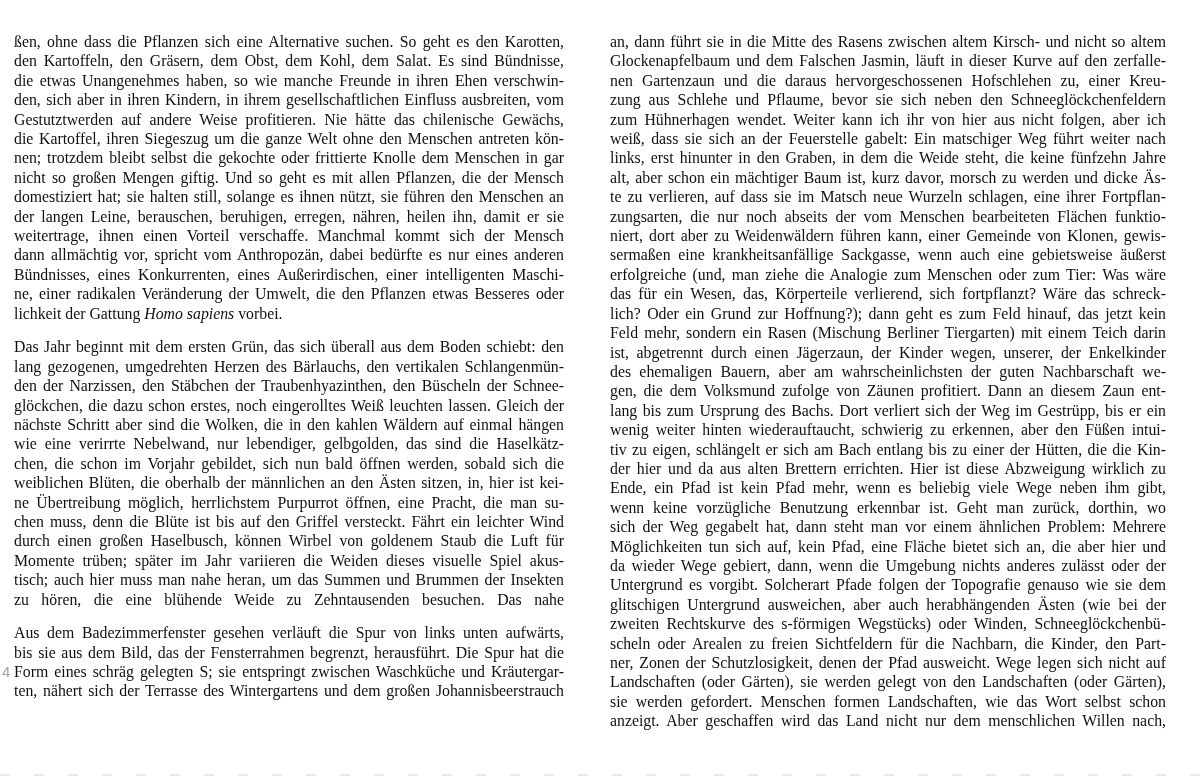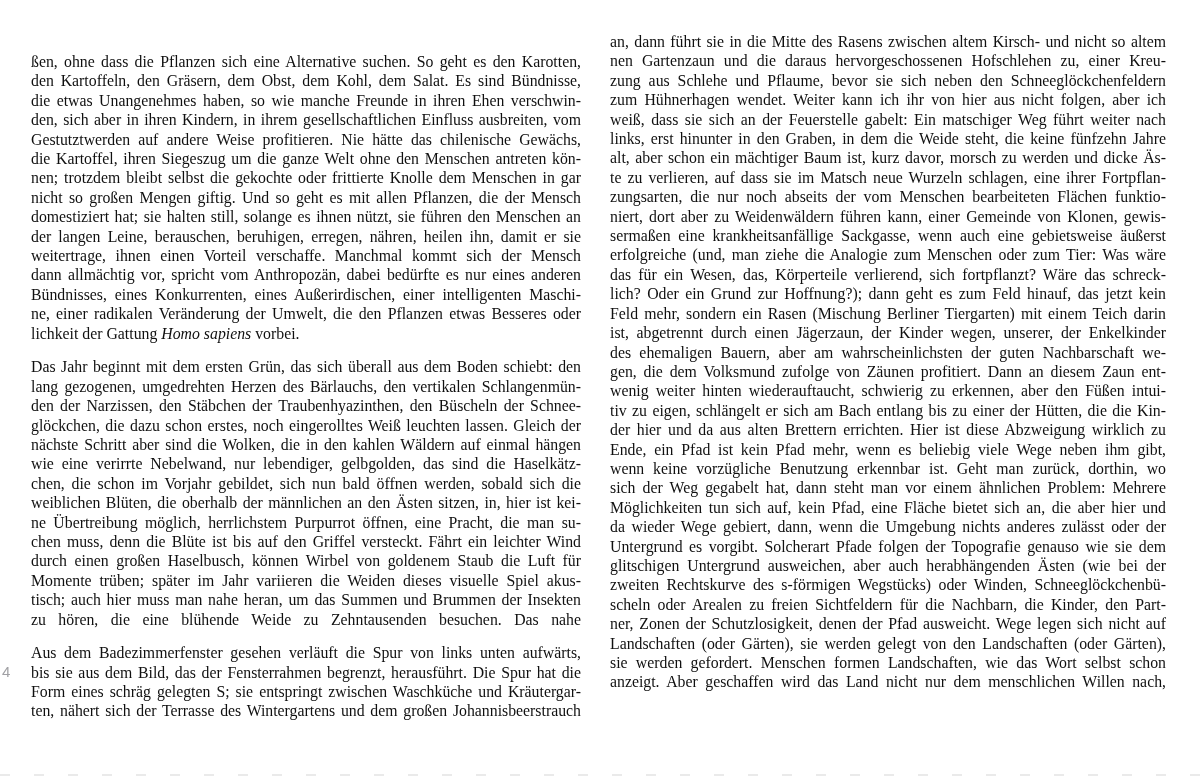--- a/index.html
+++ b/index.html
@@ -8,21 +8,21 @@
     width: 1200px;
     height: 779px;
     background: #ffffff;
     overflow: hidden;
     font-family: "Liberation Serif", "DejaVu Serif", serif;
     font-size: 15.8px;
     line-height: 19.4px;
     color: #101010;
   }
   .column { position: absolute; top: 32px; }
-  #left-column  { left: 31px;  width: 550px; margin-top: 20px; }
+  #left-column  { left: 14px;  width: 550px; }
   #right-column { left: 610px; width: 556px; }
   .paragraph { margin: 0 0 14.2px 0; }
   .line {
     text-align: justify;
     text-align-last: justify;
     -moz-text-align-last: justify;
   }
   .line.endline {
     text-align-last: left;
     -moz-text-align-last: left;
@@ -90,37 +90,39 @@
         <div class="line">Aus dem Badezimmerfenster gesehen verläuft die Spur von links unten aufwärts,</div>
         <div class="line">bis sie aus dem Bild, das der Fensterrahmen begrenzt, herausführt. Die Spur hat die</div>
         <div class="line">Form eines schräg gelegten S; sie entspringt zwischen Waschküche und Kräutergar-</div>
         <div class="line">ten, nähert sich der Terrasse des Wintergartens und dem großen Johannisbeerstrauch</div>
       </div>
     </div>
 
   <div class="column" id="right-column">
       <div class="paragraph">
         <div class="line">an, dann führt sie in die Mitte des Rasens zwischen altem Kirsch- und nicht so altem</div>
+        <div class="line">Glockenapfelbaum und dem Falschen Jasmin, läuft in dieser Kurve auf den zerfalle-</div>
         <div class="line">nen Gartenzaun und die daraus hervorgeschossenen Hofschlehen zu, einer Kreu-</div>
         <div class="line">zung aus Schlehe und Pflaume, bevor sie sich neben den Schneeglöckchenfeldern</div>
         <div class="line">zum Hühnerhagen wendet. Weiter kann ich ihr von hier aus nicht folgen, aber ich</div>
         <div class="line">weiß, dass sie sich an der Feuerstelle gabelt: Ein matschiger Weg führt weiter nach</div>
         <div class="line">links, erst hinunter in den Graben, in dem die Weide steht, die keine fünfzehn Jahre</div>
         <div class="line">alt, aber schon ein mächtiger Baum ist, kurz davor, morsch zu werden und dicke Äs-</div>
         <div class="line">te zu verlieren, auf dass sie im Matsch neue Wurzeln schlagen, eine ihrer Fortpflan-</div>
         <div class="line">zungsarten, die nur noch abseits der vom Menschen bearbeiteten Flächen funktio-</div>
         <div class="line">niert, dort aber zu Weidenwäldern führen kann, einer Gemeinde von Klonen, gewis-</div>
         <div class="line">sermaßen eine krankheitsanfällige Sackgasse, wenn auch eine gebietsweise äußerst</div>
         <div class="line">erfolgreiche (und, man ziehe die Analogie zum Menschen oder zum Tier: Was wäre</div>
         <div class="line">das für ein Wesen, das, Körperteile verlierend, sich fortpflanzt? Wäre das schreck-</div>
         <div class="line">lich? Oder ein Grund zur Hoffnung?); dann geht es zum Feld hinauf, das jetzt kein</div>
         <div class="line">Feld mehr, sondern ein Rasen (Mischung Berliner Tiergarten) mit einem Teich darin</div>
         <div class="line">ist, abgetrennt durch einen Jägerzaun, der Kinder wegen, unserer, der Enkelkinder</div>
         <div class="line">des ehemaligen Bauern, aber am wahrscheinlichsten der guten Nachbarschaft we-</div>
         <div class="line">gen, die dem Volksmund zufolge von Zäunen profitiert. Dann an diesem Zaun ent-</div>
+        <div class="line">lang bis zum Ursprung des Bachs. Dort verliert sich der Weg im Gestrüpp, bis er ein</div>
         <div class="line">wenig weiter hinten wiederauftaucht, schwierig zu erkennen, aber den Füßen intui-</div>
         <div class="line">tiv zu eigen, schlängelt er sich am Bach entlang bis zu einer der Hütten, die die Kin-</div>
         <div class="line">der hier und da aus alten Brettern errichten. Hier ist diese Abzweigung wirklich zu</div>
         <div class="line">Ende, ein Pfad ist kein Pfad mehr, wenn es beliebig viele Wege neben ihm gibt,</div>
         <div class="line">wenn keine vorzügliche Benutzung erkennbar ist. Geht man zurück, dorthin, wo</div>
         <div class="line">sich der Weg gegabelt hat, dann steht man vor einem ähnlichen Problem: Mehrere</div>
         <div class="line">Möglichkeiten tun sich auf, kein Pfad, eine Fläche bietet sich an, die aber hier und</div>
         <div class="line">da wieder Wege gebiert, dann, wenn die Umgebung nichts anderes zulässt oder der</div>
         <div class="line">Untergrund es vorgibt. Solcherart Pfade folgen der Topografie genauso wie sie dem</div>
         <div class="line">glitschigen Untergrund ausweichen, aber auch herabhängenden Ästen (wie bei der</div>

